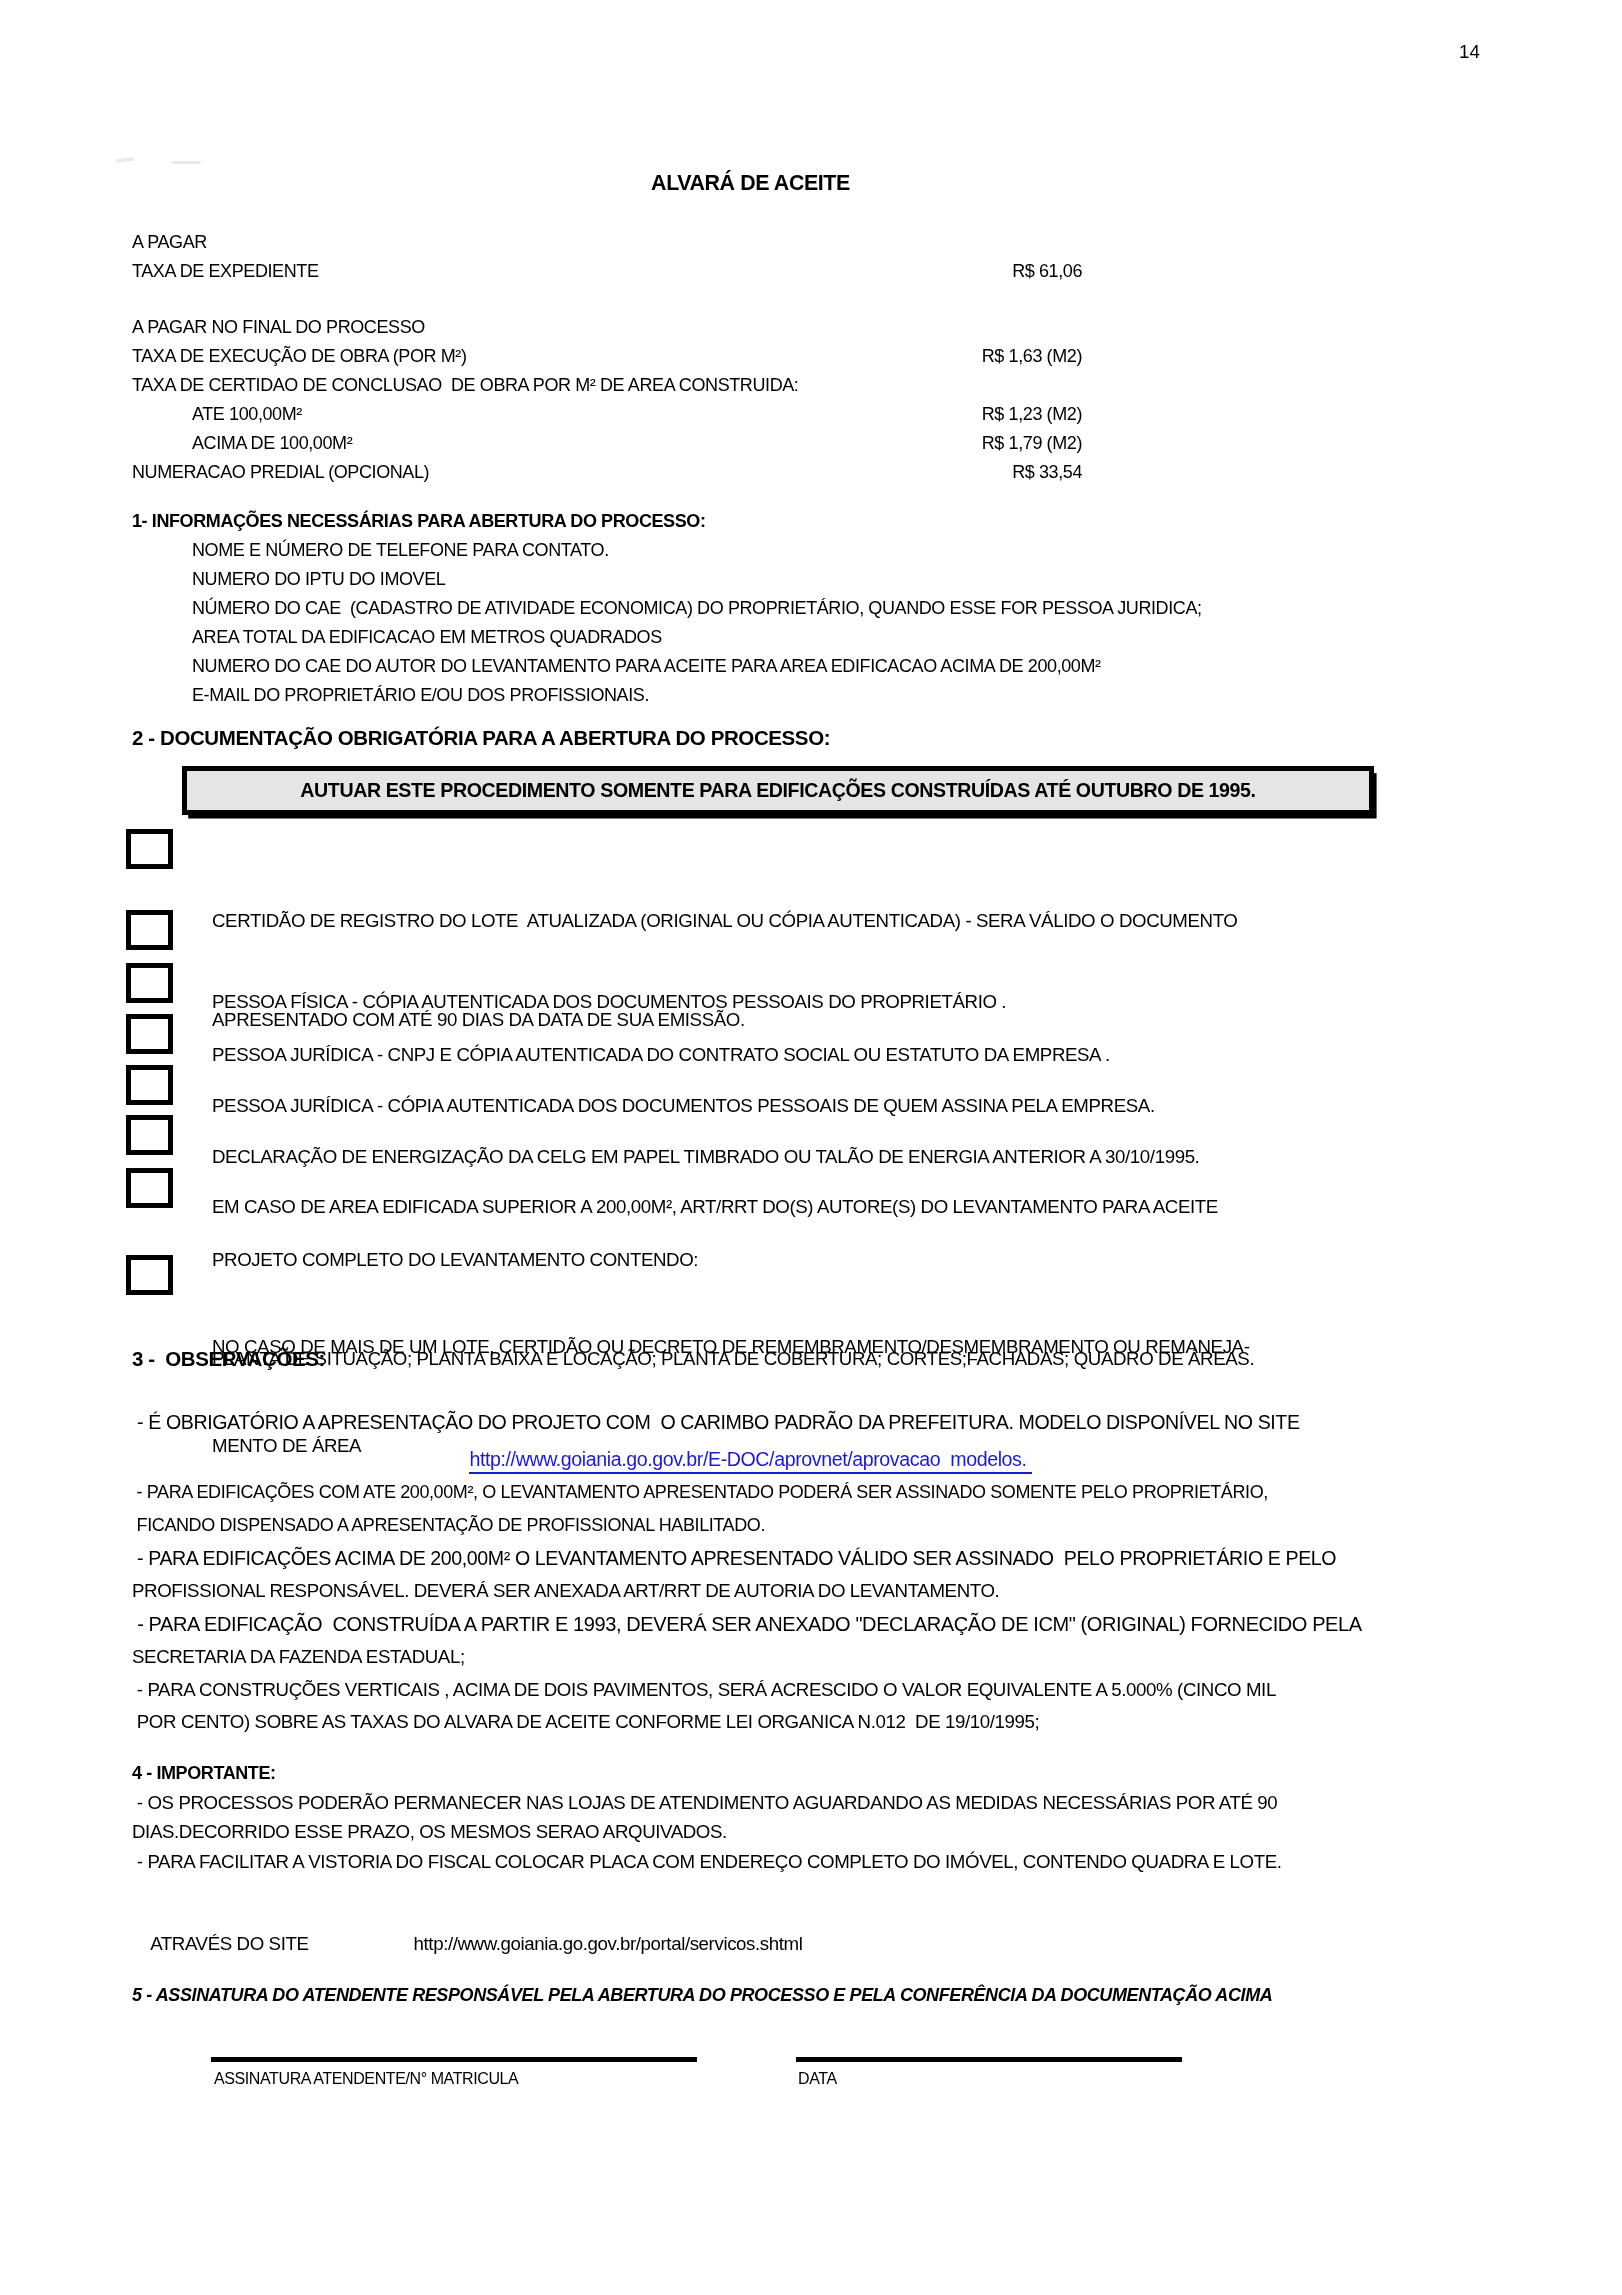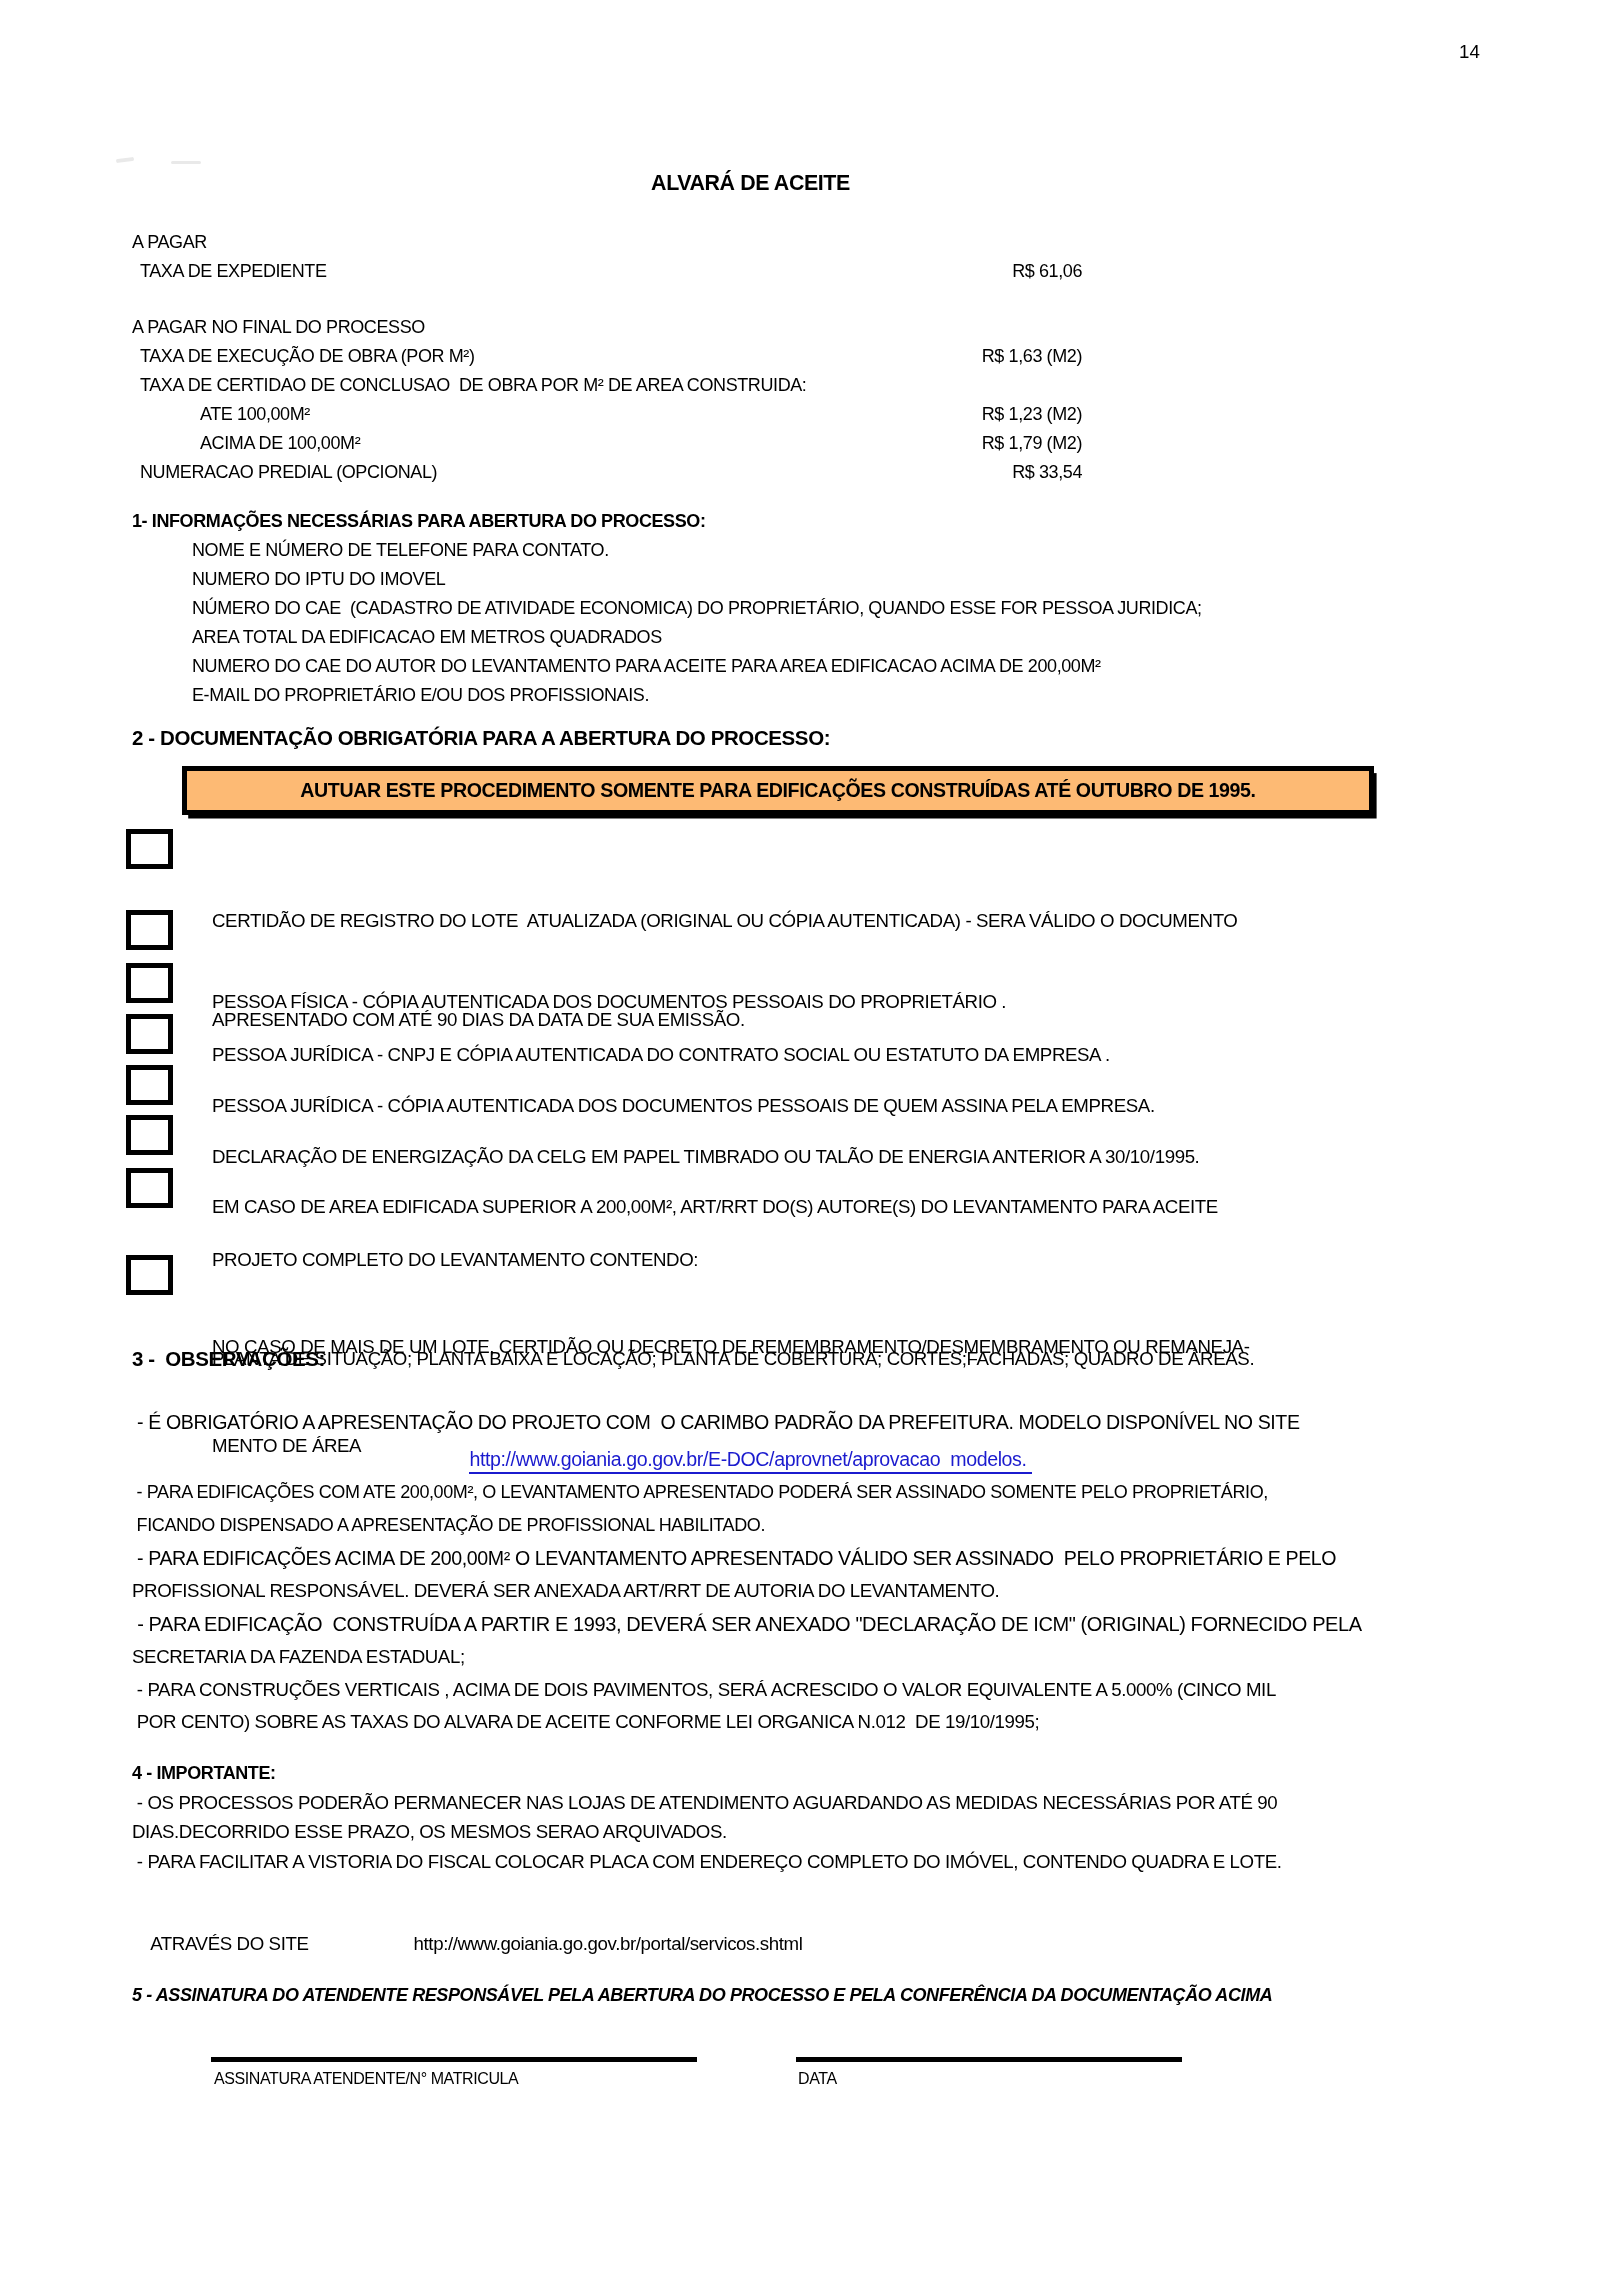--- a/index.html
+++ b/index.html
@@ -12,31 +12,31 @@
   .artifact{background:#e9e9e9;border-radius:1.8px;}
   #artifact-1{left:116px;top:158px;width:18px;height:3.6px;transform:rotate(-7deg);}
   #artifact-2{left:171px;top:161px;width:30px;height:2.7px;}
 
   #doc-title{left:132px;top:171px;width:1237px;text-align:center;font-size:21.4px;font-weight:bold;}
 
   .fee-block{font-size:18px;line-height:29px;width:950px;}
   #fees-1{left:132px;top:228px;}
   #fees-2{left:132px;top:313px;}
   .fee-row{display:flex;justify-content:space-between;}
-  .fee-row .lbl{white-space:pre;margin-left:8px;}
+  .fee-row .lbl{white-space:pre;}
   .fee-row .val{white-space:pre;text-align:right;}
   .fee-indent .lbl{padding-left:60px;}
 
   #section-1{left:132px;top:507px;font-size:18px;line-height:29px;}
   #section-1 .items{padding-left:60px;}
   #section-1 .hd{font-weight:bold;}
 
   #section-2-heading{left:132px;top:726px;font-size:20.5px;font-weight:bold;white-space:pre;}
   #alert-banner{left:182px;top:766px;width:1182px;height:39px;line-height:39px;
-      border:5.3px solid #000;background:#fdba74;text-align:center;
+      border:5.3px solid #000;background:#e5e5e5;text-align:center;
       font-size:19.6px;font-weight:bold;box-shadow:4.4px 5.3px 0 -1.8px #000;}
 
   .check-row{left:126px;display:flex;align-items:flex-start;}
   .cbx{width:37px;height:30px;border:5.3px solid #000;background:#fff;flex:0 0 auto;}
   .cbx-text{margin-left:39px;padding-top:9px;font-size:18.7px;line-height:33px;white-space:pre;}
   #check-1{top:829px;} #check-2{top:910px;} #check-3{top:963px;} #check-4{top:1014px;}
   #check-5{top:1065px;text-align:center;} #check-6{top:1115px;} #check-7{top:1168px;} #check-8{top:1255px;}
 
   #section-3-heading{left:132px;top:1347px;font-size:20.5px;font-weight:bold;white-space:pre;}
   .obs{left:132px;white-space:pre;}

